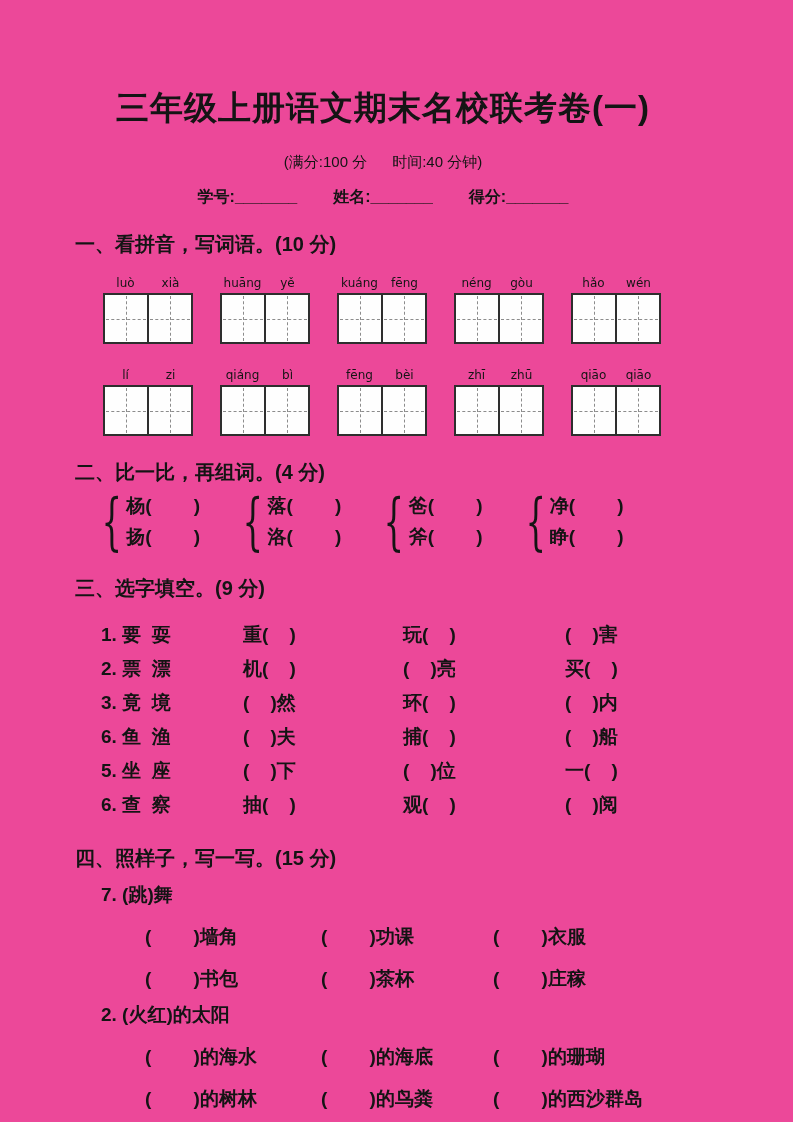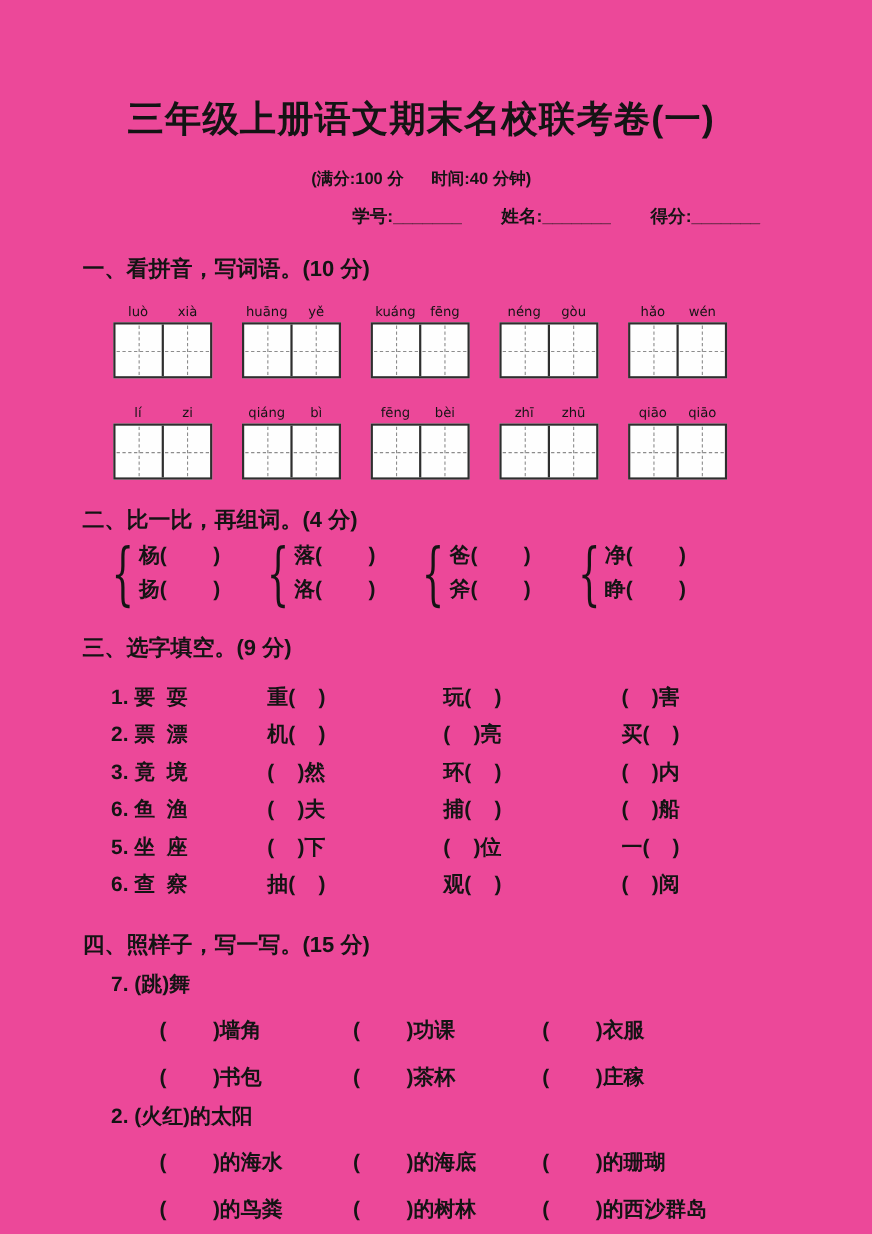--- a/index.html
+++ b/index.html
@@ -3,22 +3,22 @@
 <meta charset="utf-8">
 <style>
   html,body{margin:0;padding:0;background:#e8e8e8;}
   .page{
     position:relative;width:793px;height:1122px;box-sizing:border-box;
     background:#ec4899;color:#141414;overflow:hidden;
     padding:86px 102px 0 75px;
     font-family:"Liberation Sans",sans-serif;
   }
   .title{font-size:33px;font-weight:800;text-align:center;letter-spacing:1px;margin:0;white-space:pre;}
-  .subtitle{margin-top:22px;text-align:center;font-size:15px;font-weight:700;white-space:pre;}
-  .info-line{margin-top:15px;display:flex;justify-content:flex-end;gap:36px;font-size:16px;font-weight:700;}
+  .subtitle{margin-top:22px;text-align:center;font-size:15px;font-weight:400;white-space:pre;}
+  .info-line{margin-top:15px;display:flex;justify-content:center;gap:36px;font-size:16px;font-weight:700;}
   .info-line span{white-space:pre;}
   .heading{font-size:20px;font-weight:800;margin-top:23px;white-space:pre;}
 
   
   .word-row{display:flex;gap:27px;margin:8px 0 0 28px;}
   .word-row + .word-row{margin-top:14px;}
   .word-group{width:90px;}
   .pinyin{display:flex;height:24px;align-items:flex-end;padding-bottom:3px;
           font-family:"DejaVu Sans",sans-serif;font-size:12px;font-weight:500;}
   .syl{flex:1;text-align:center;white-space:pre;}
@@ -266,21 +266,21 @@
           </div>
         </div>
         <div class="sub-block">
           <div class="example">2. (火红)的太阳</div>
           <div class="fill-row">
             <span class="blank">(        )的海水</span>
             <span class="blank">(        )的海底</span>
             <span class="blank">(        )的珊瑚</span>
           </div>
           <div class="fill-row">
+            <span class="blank">(        )的树林</span>
             <span class="blank">(        )的鸟粪</span>
-            <span class="blank">(        )的树林</span>
             <span class="blank">(        )的西沙群岛</span>
           </div>
         </div>
       </div>
   </div>
 
 </div>
 
 </body></html>

